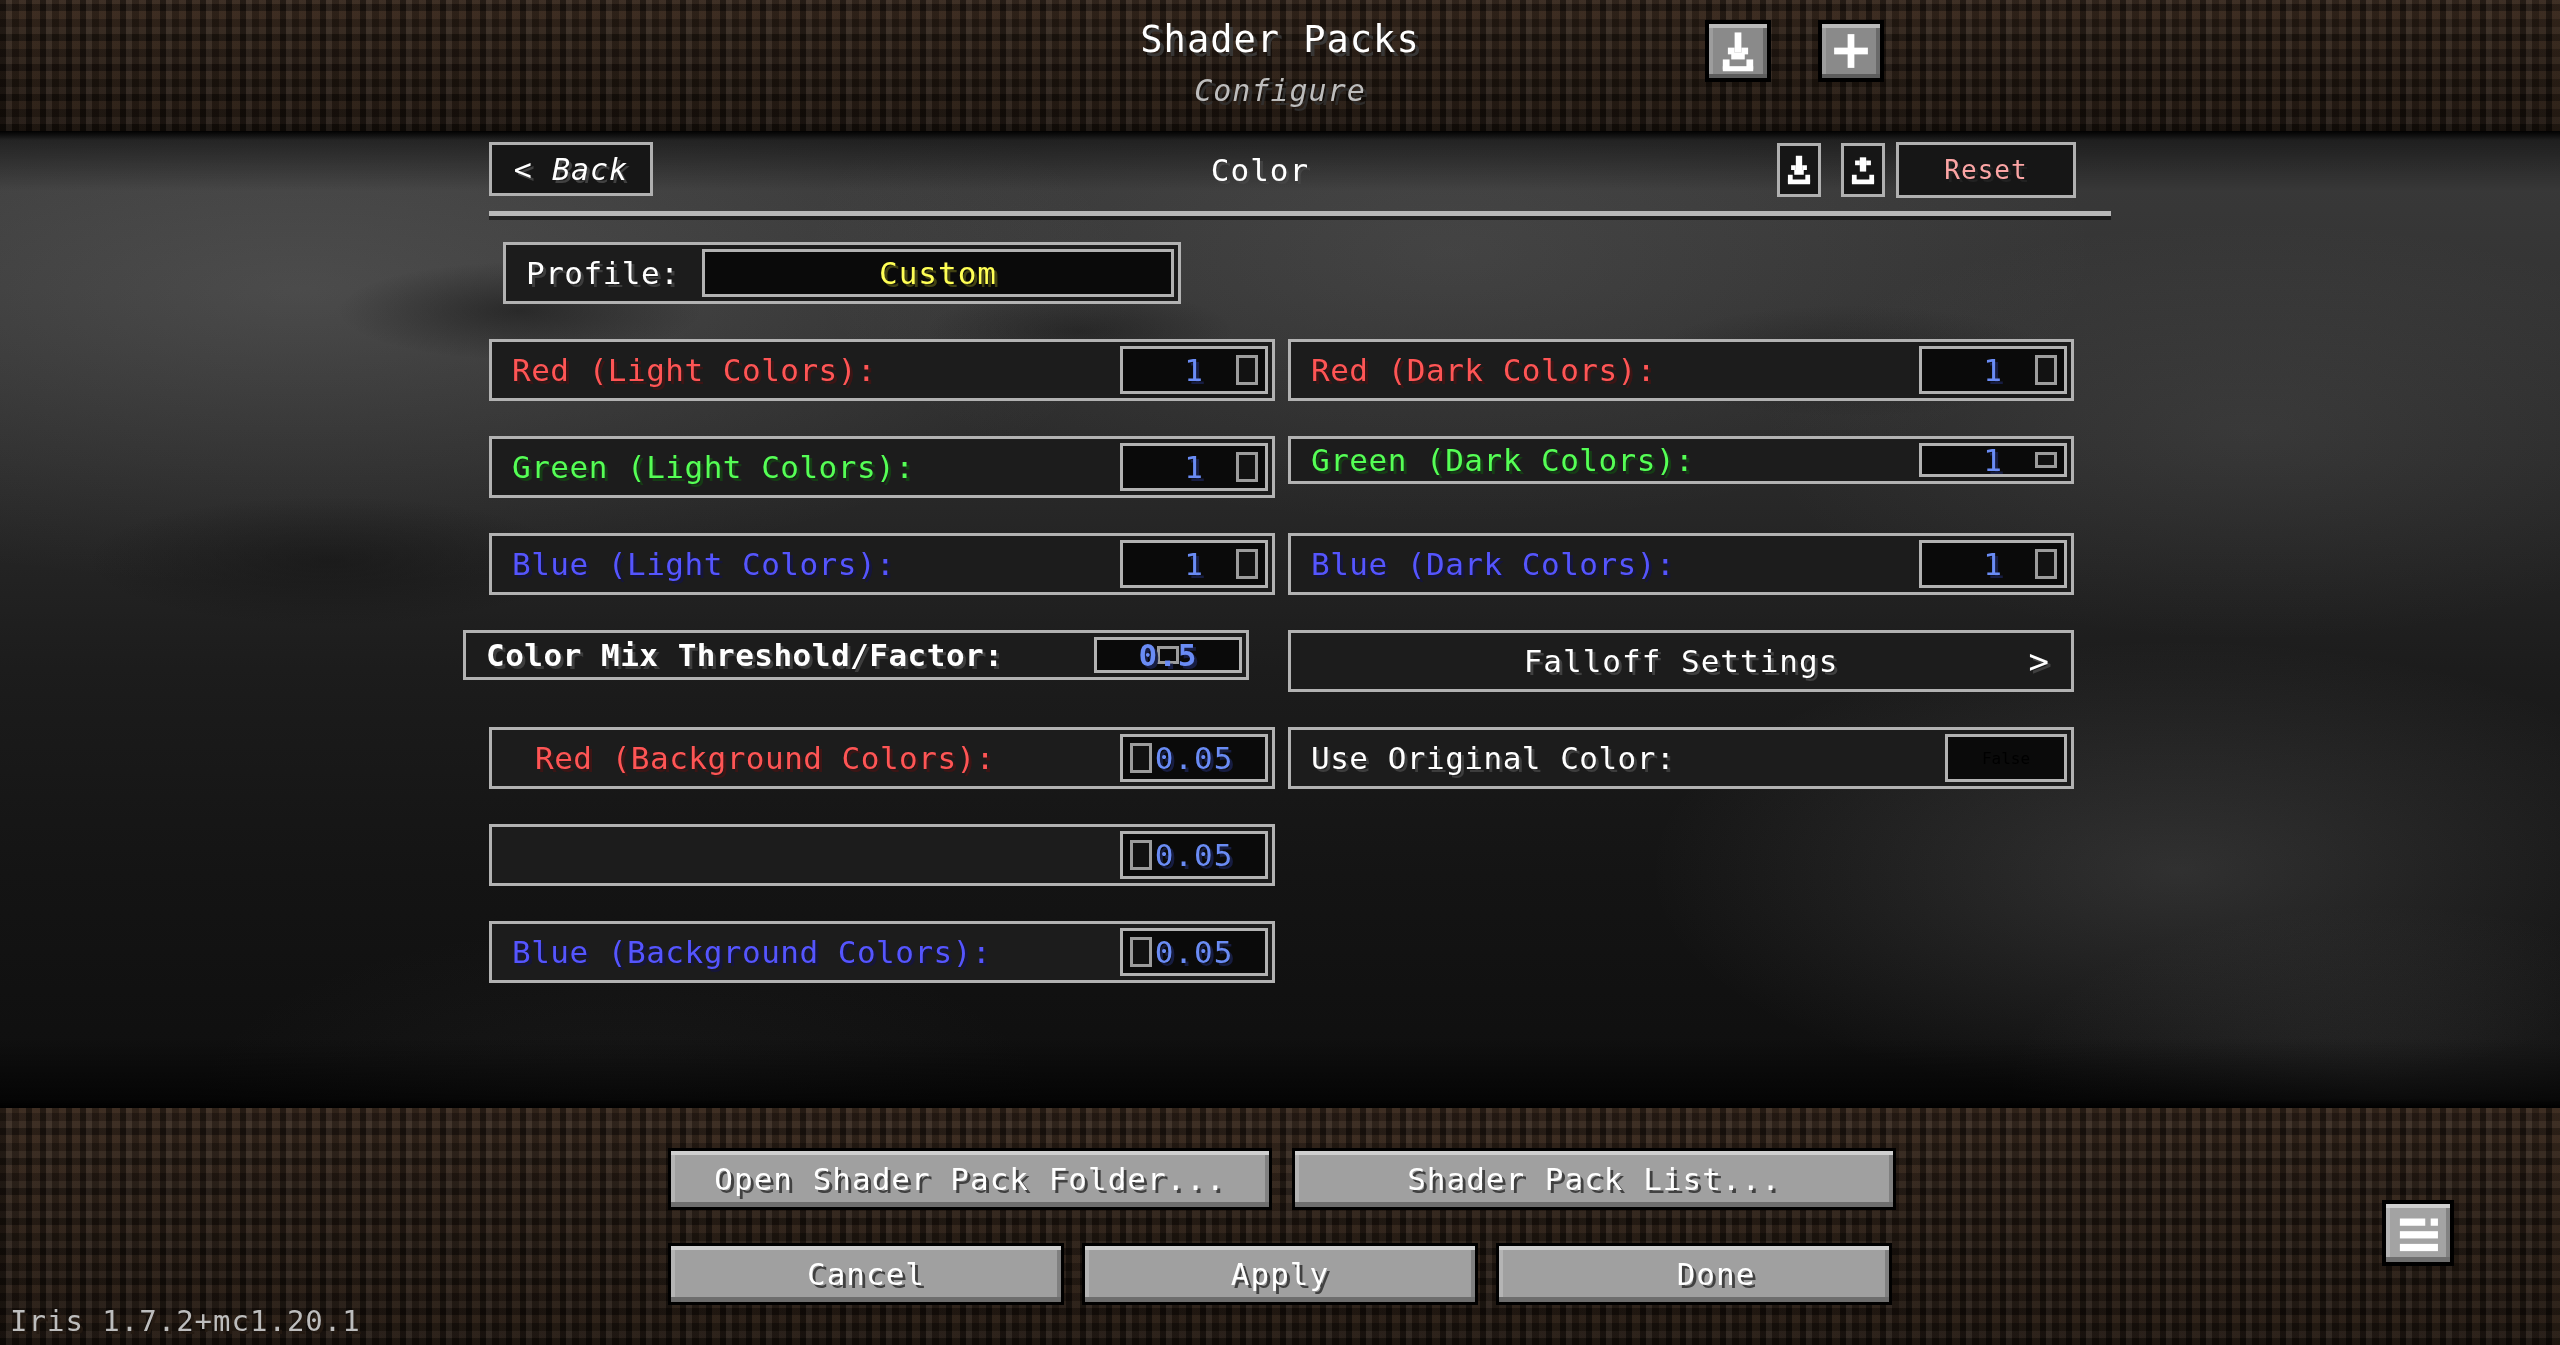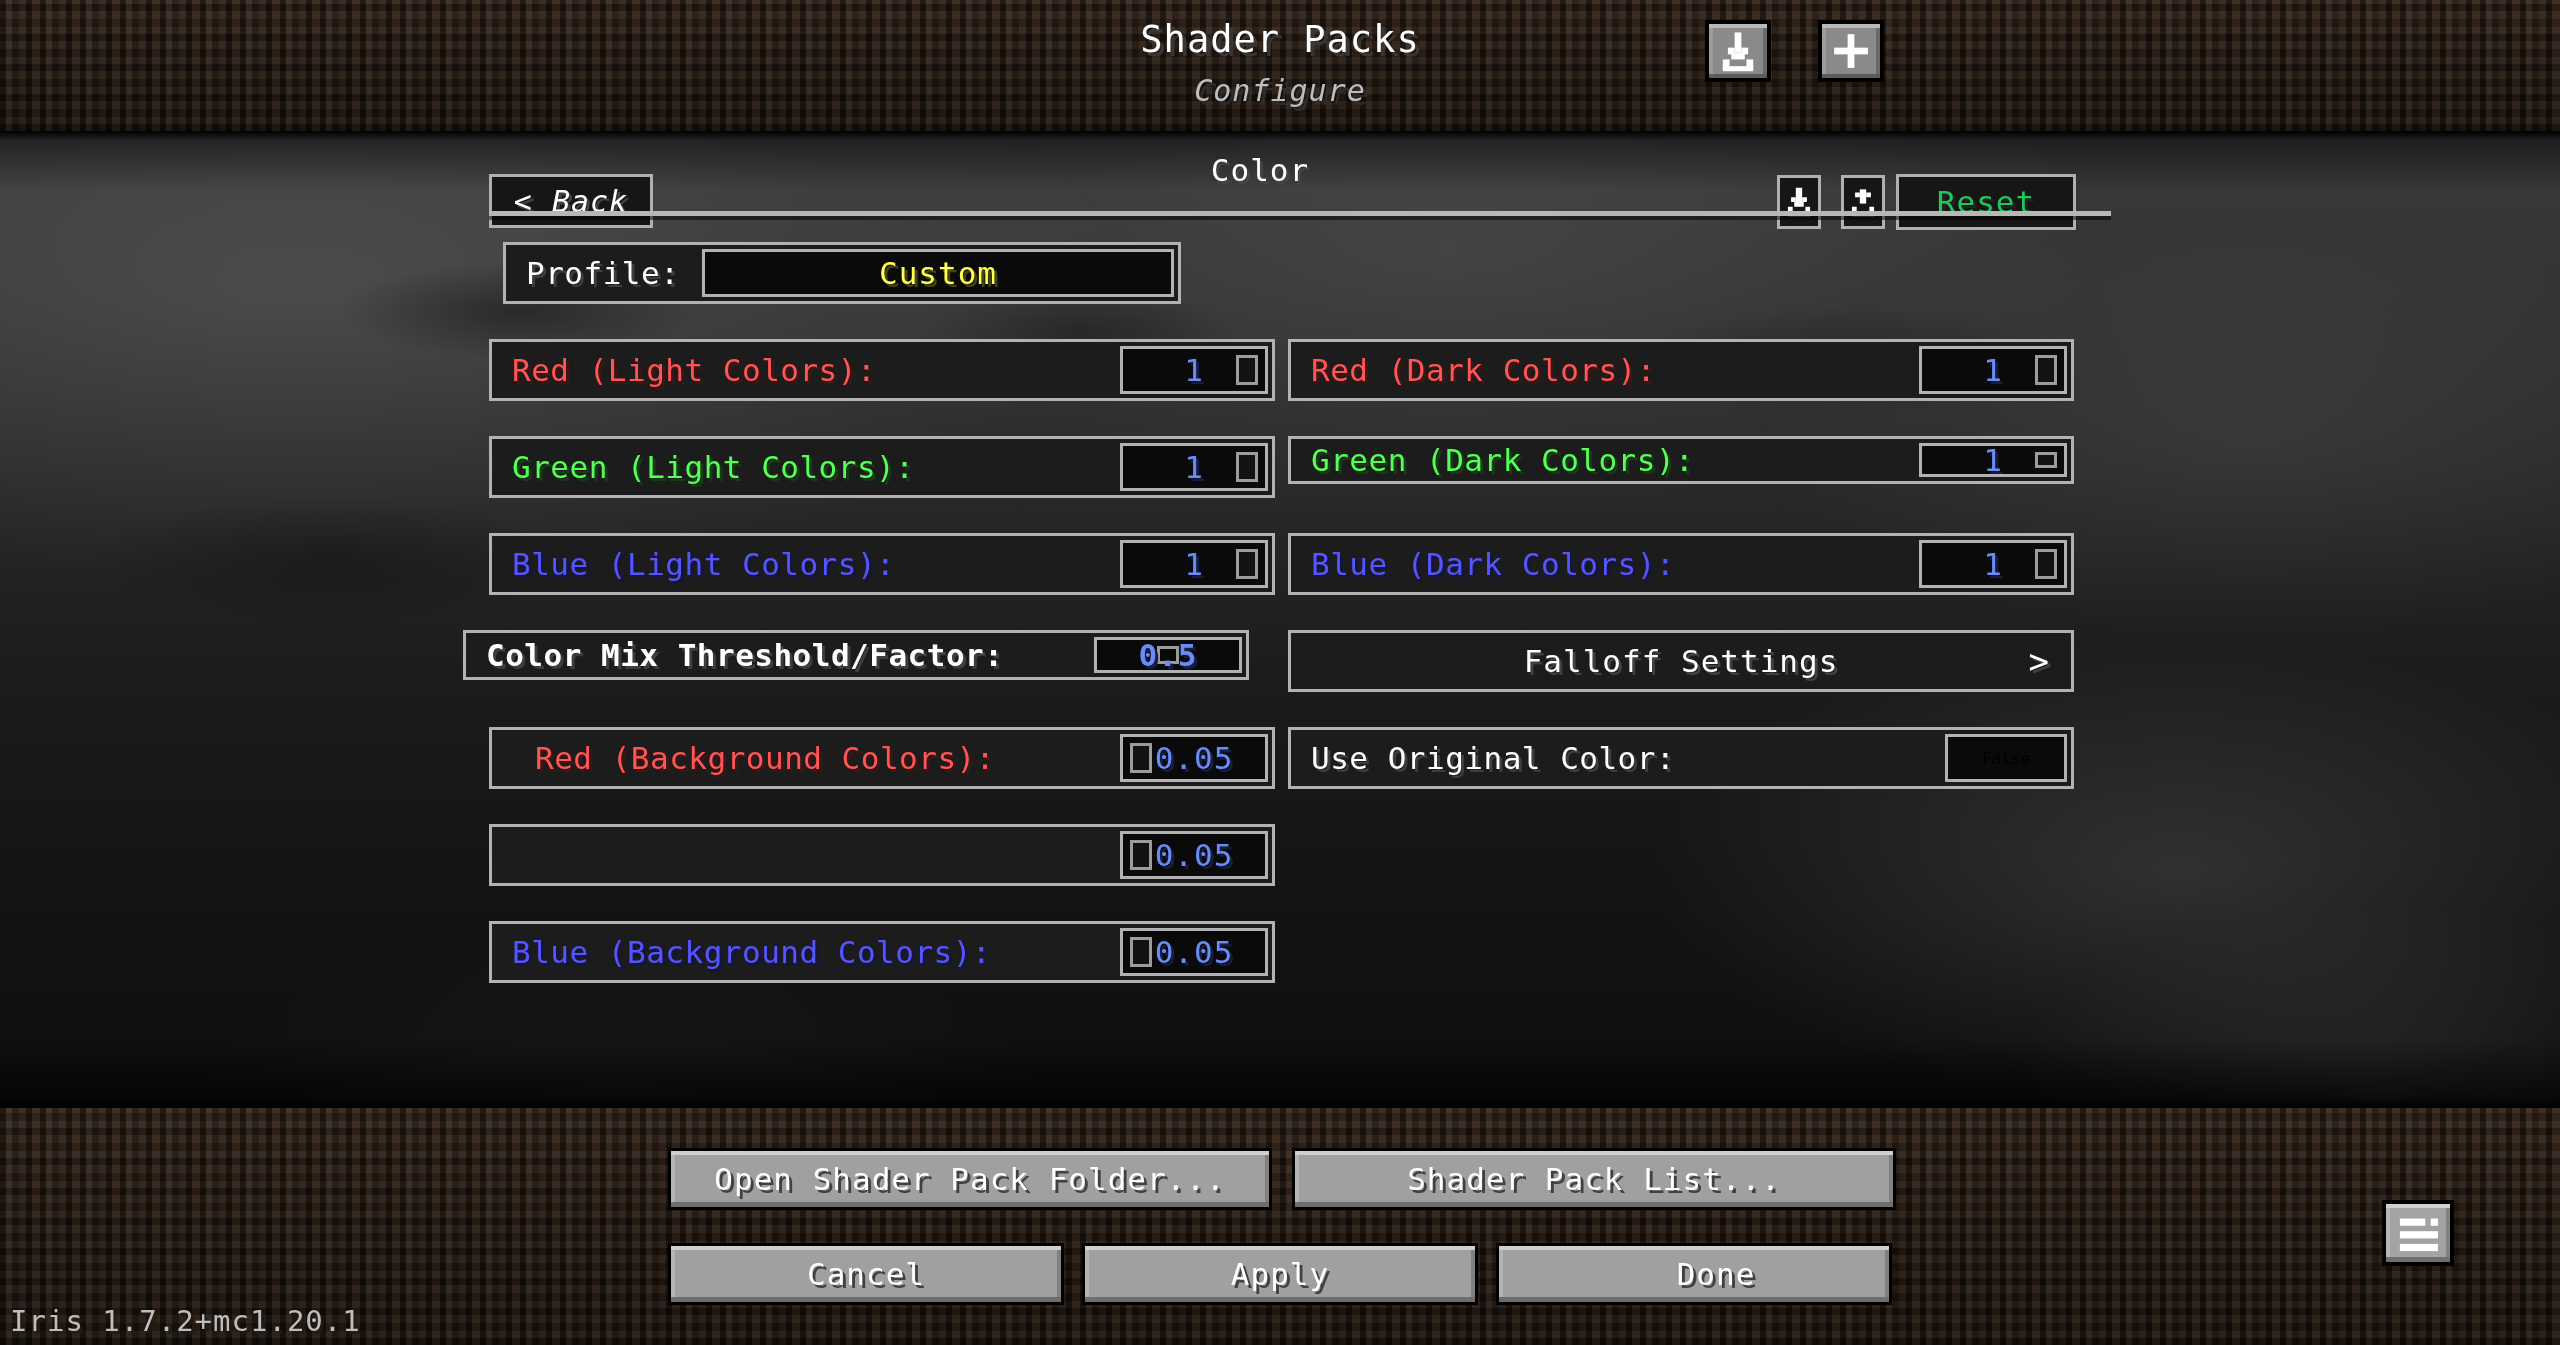--- a/index.html
+++ b/index.html
@@ -84,21 +84,20 @@
   }
   #import-top-btn { left: 1705px; top: 20px; width: 66px; height: 62px; }
   #add-top-btn    { left: 1818px; top: 20px; width: 66px; height: 62px; }
   .sq-btn svg { display:block; width: 100%; height: 100%; }
 
   
   .frame {
     position: absolute;
     border: 3px solid #b0b0b0;
     background: #161616;
-    margin-top: 32px;
   }
   #back-btn {
     left: 489px; top: 142px; width: 164px; height: 54px;
     display:flex; align-items:center; justify-content:center; gap: 10px;
     cursor: pointer;
   }
   #back-btn .bk-text {
     color:#fff; font-size: 30px; font-style: italic; letter-spacing:1px;
     text-shadow: 3px 3px 0 rgba(70,70,70,.9);
   }
@@ -108,21 +107,21 @@
     text-shadow: 3px 3px 0 rgba(70,70,70,.85);
   }
   #import-btn { left: 1777px; top: 143px; width: 44px; height: 54px; cursor:pointer; }
   #export-btn { left: 1841px; top: 143px; width: 44px; height: 54px; cursor:pointer; }
   .frame svg { display:block; width:100%; height:100%; }
   #reset-btn {
     left: 1896px; top: 142px; width: 180px; height: 56px;
     display:flex; align-items:center; justify-content:center; cursor:pointer;
   }
   #reset-btn span {
-    color:#22c55e; font-size: 31px; letter-spacing:1px;
+    color:#fca5a5; font-size: 26px; letter-spacing:1px;
     text-shadow: 3px 3px 0 rgba(35,35,35,.9);
   }
   #header-rule {
     position:absolute; left: 489px; top: 211px; width: 1622px; height: 5px;
     background:#b7b7b7;
   }
   #header-rule-shadow {
     position:absolute; left: 489px; top: 216px; width: 1622px; height: 4px;
     background:rgba(0,0,0,.5);
   }

